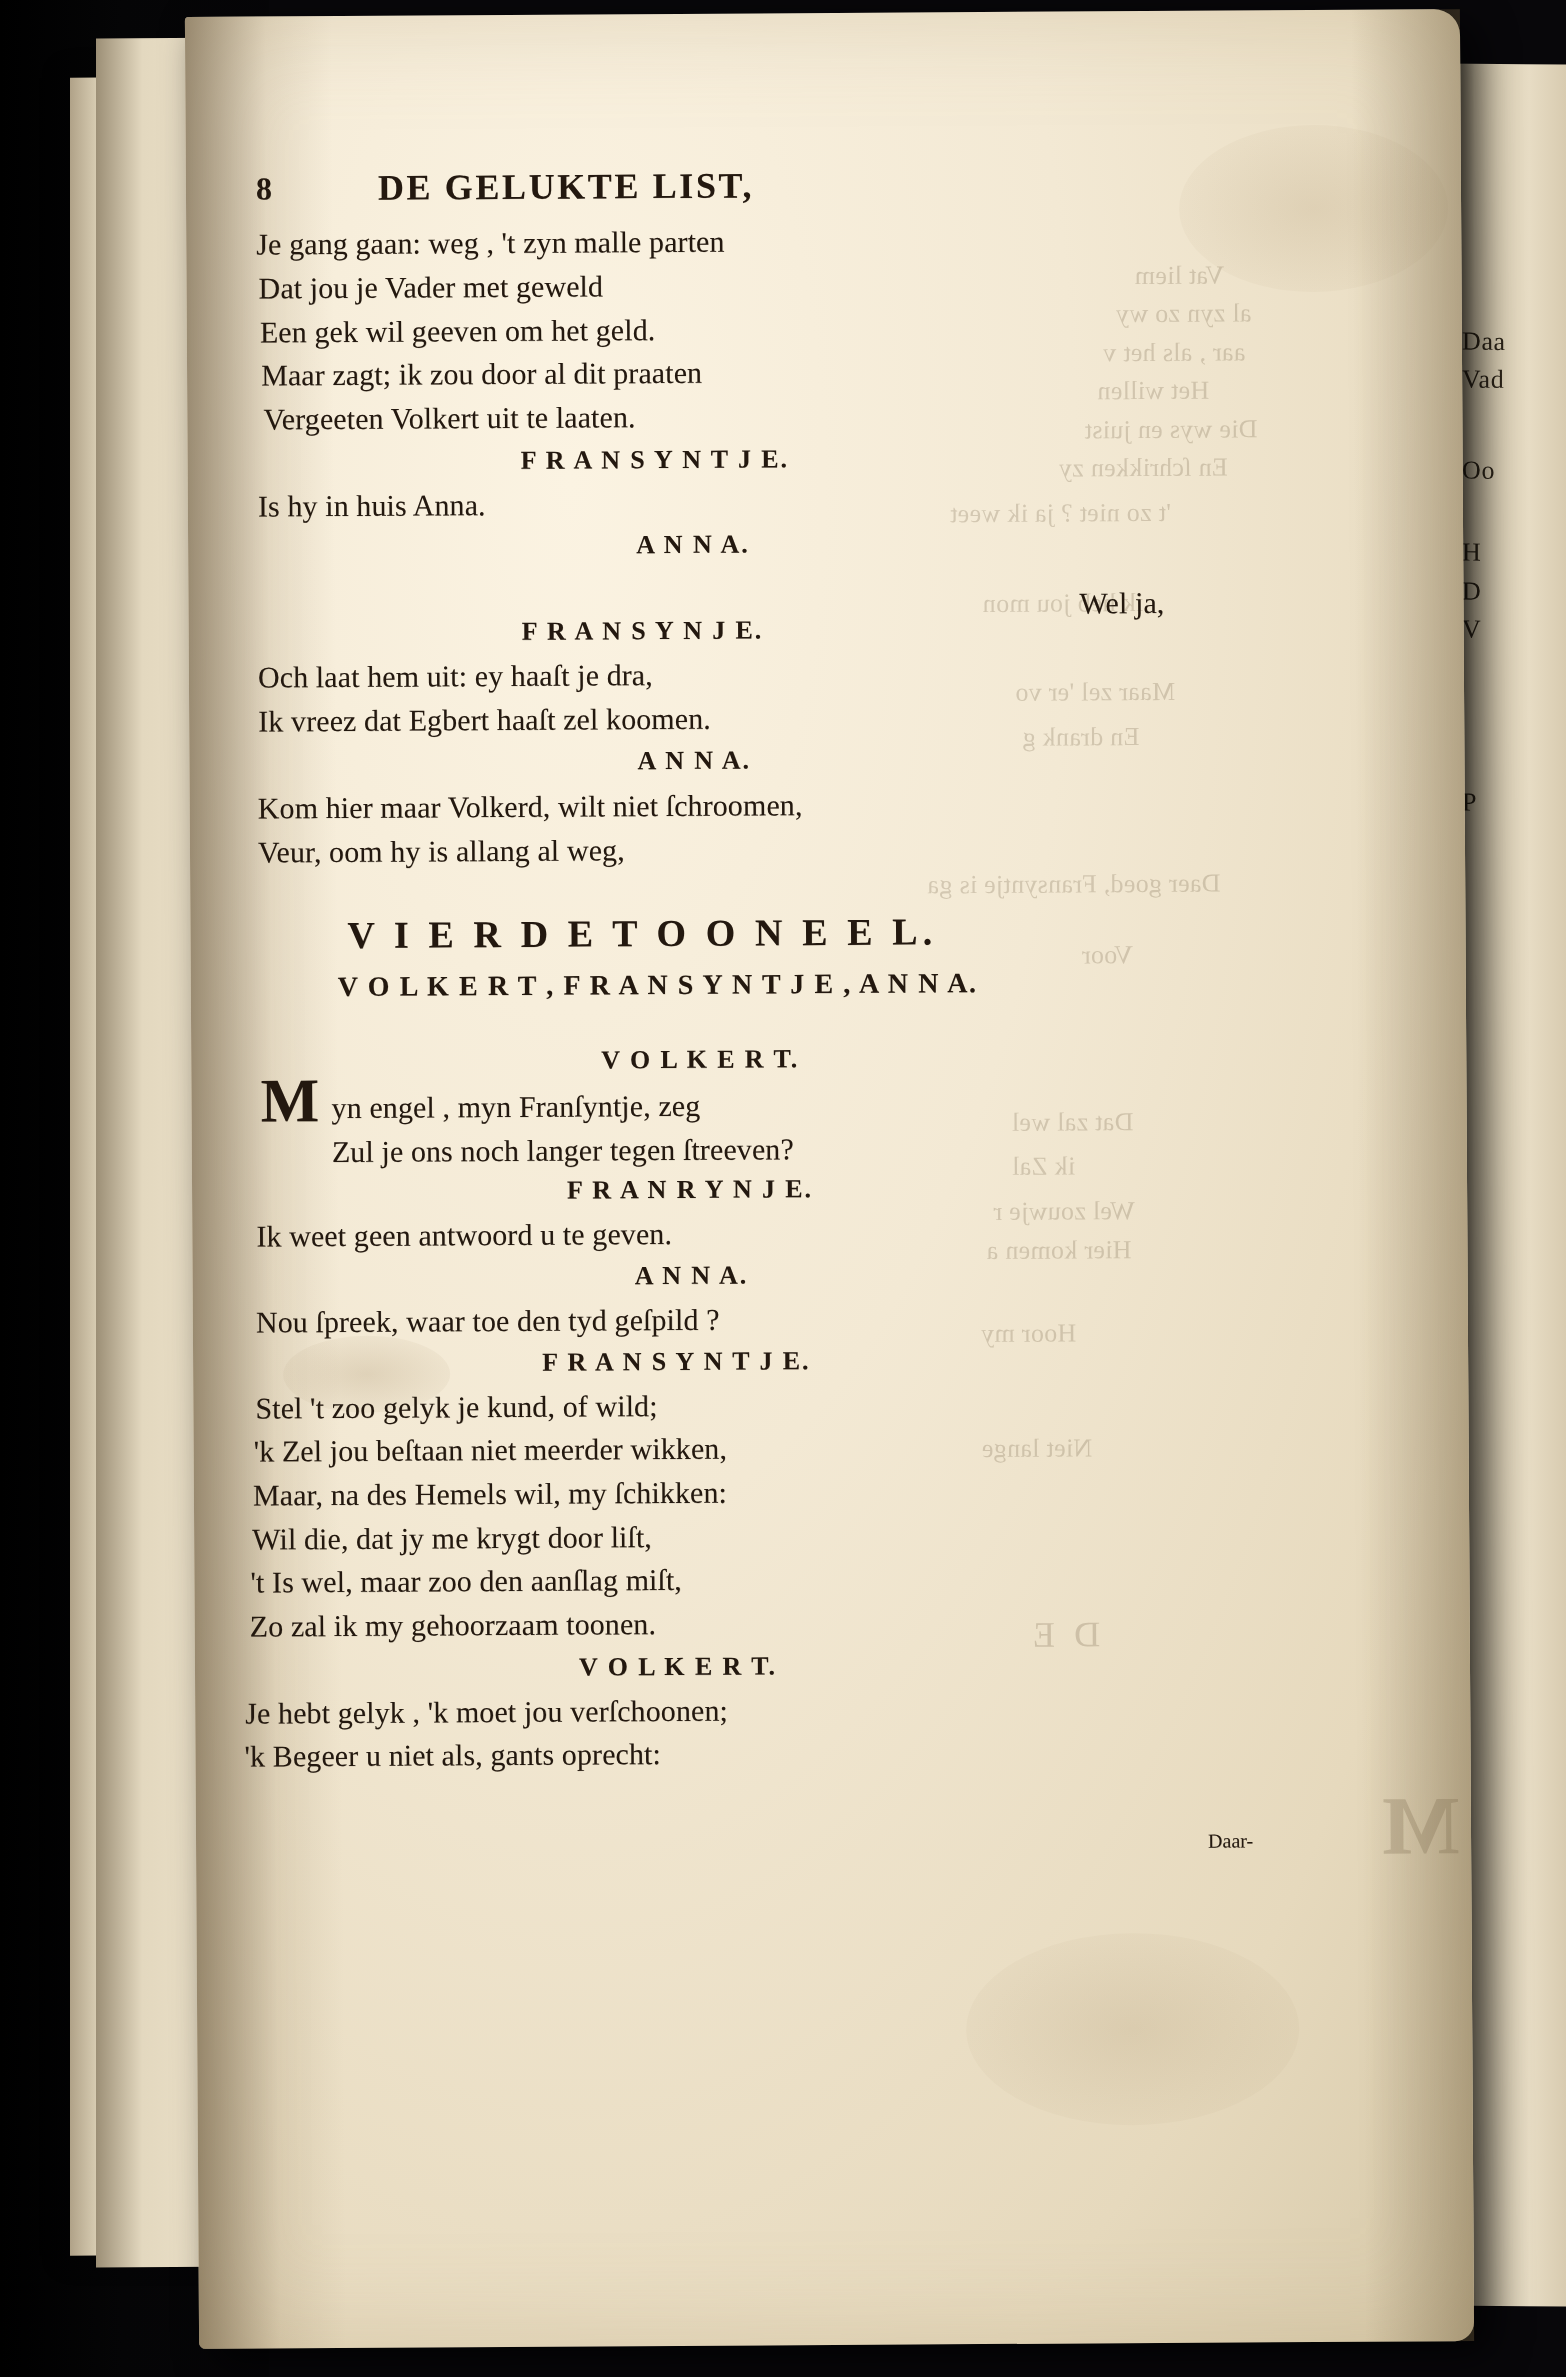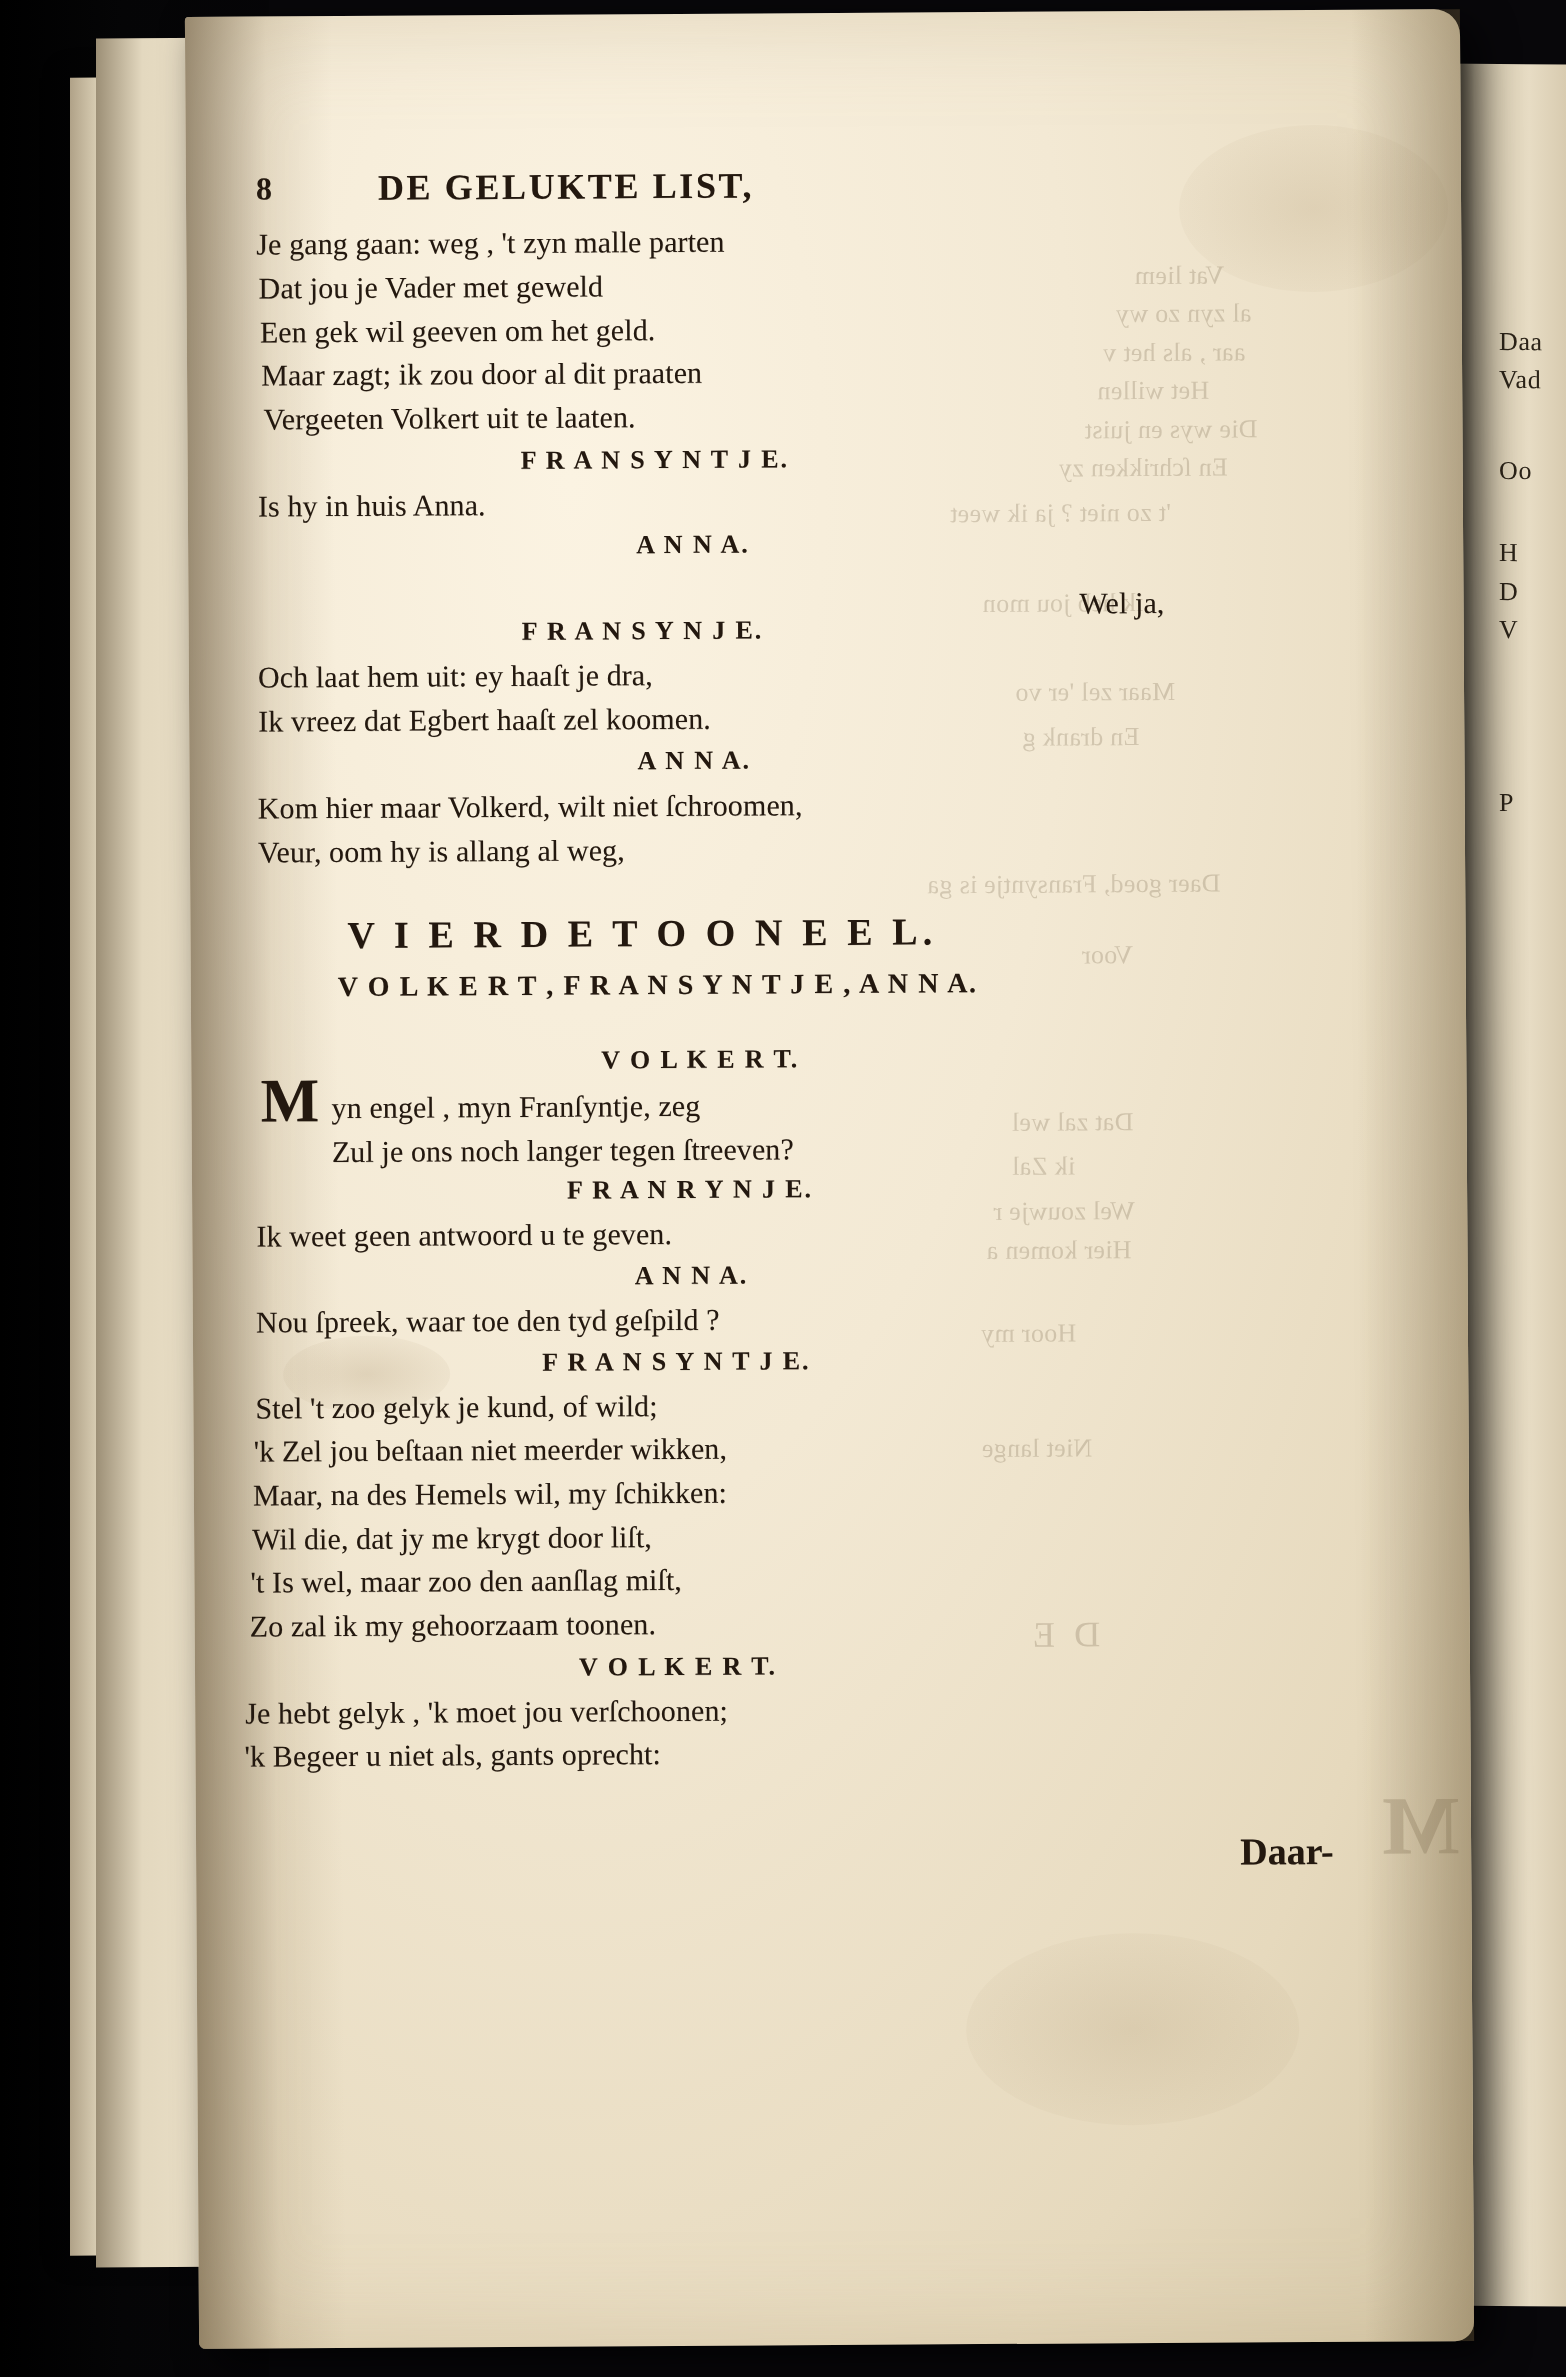--- a/index.html
+++ b/index.html
@@ -61,21 +61,20 @@
     transform: skewY(0.5deg);
     overflow: hidden;
   }
   .right-page .rp-line {
     position: absolute;
     left: 18px;
     color: #2b2318;
     font-size: 26px;
     letter-spacing: 0.6px;
     font-family: "Liberation Serif", serif;
-    margin-left: 37px;
   }
 
   
   .page {
     position: absolute;
     left: 192px;
     top: 13px;
     width: 1275px;
     height: 2332px;
     background:
@@ -160,23 +159,22 @@
     font-size: 28px;
     letter-spacing: 1.6px;
     font-weight: 700;
   }
   .dropcap {
     font-size: 62px;
     font-weight: 700;
     line-height: 0.8;
   }
   .catchword {
-    font-size: 38px;
-    font-weight: 700;
-    margin-left: 32px;
+    font-size: 20px;
+    font-weight: 400;
   }
 </style>
 </head>
 <body>
 
 <div class="scene">
 
   <div class="gutter-shadow"></div>
 
   <div class="page-stack"></div>

